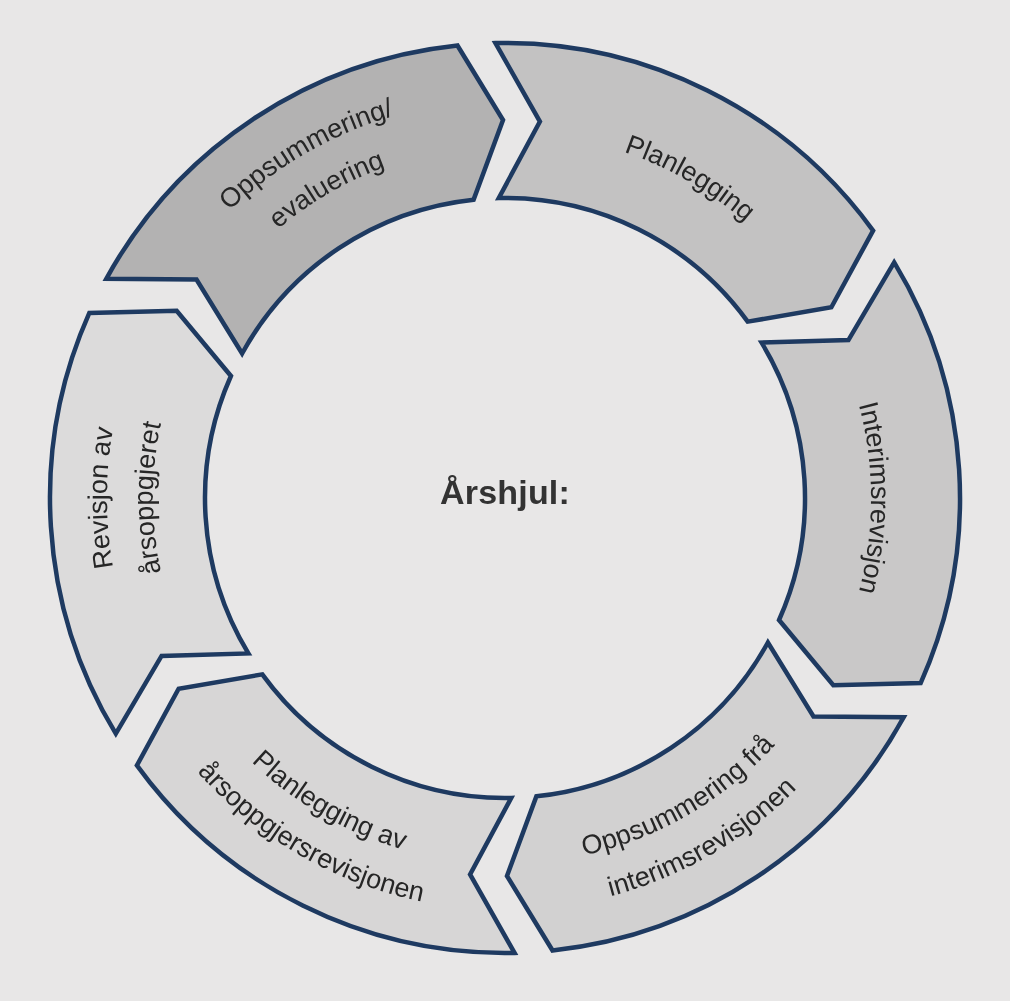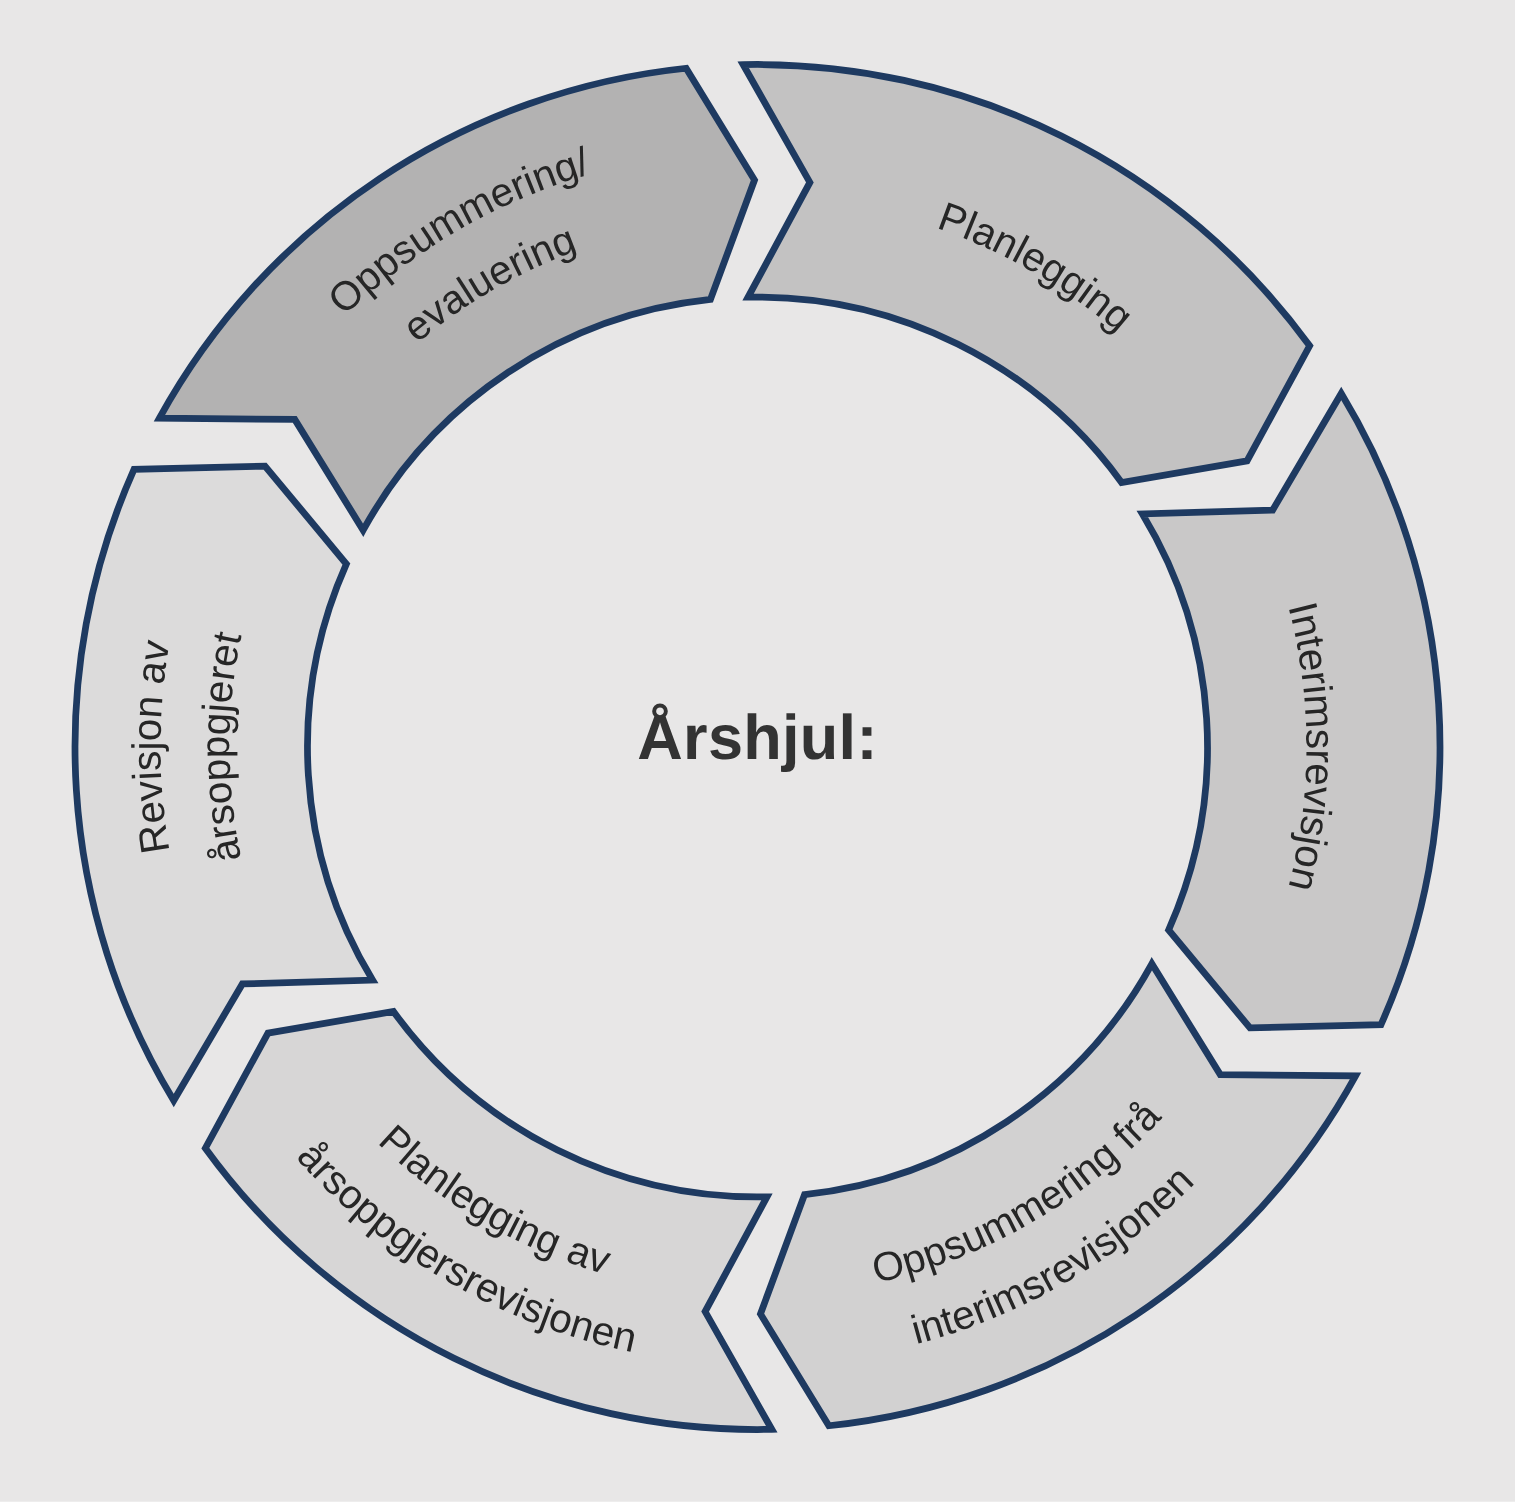--- a/index.html
+++ b/index.html
@@ -9,21 +9,21 @@
     overflow:hidden;
     font-family:"Liberation Sans", sans-serif;
   }
   .stage svg{position:absolute;left:0;top:0;}
   .center-text{
     position:absolute;
     left:0;right:0;
     top:492px;
     transform:translateY(-50%);
     text-align:center;
-    font-size:42px;
+    font-size:34px;
     font-weight:600;
     line-height:1.32;
     letter-spacing:0.2px;
   }
   .seg-label{
     font-size:27px;
     font-weight:400;
   }
 </style>
 </head>

